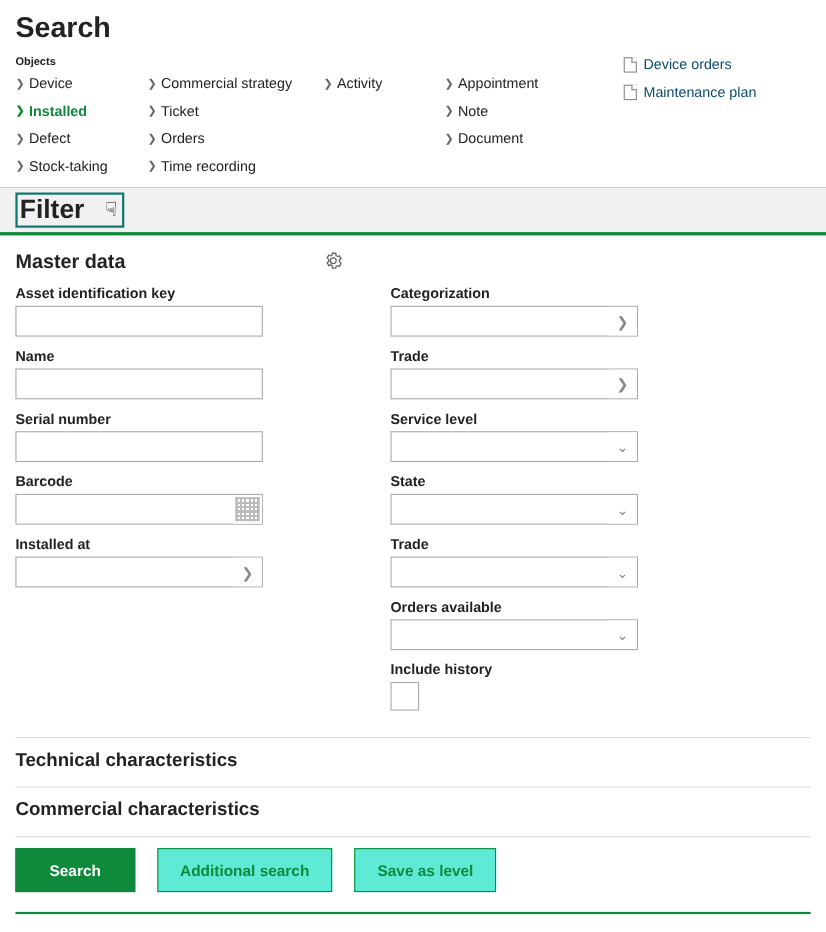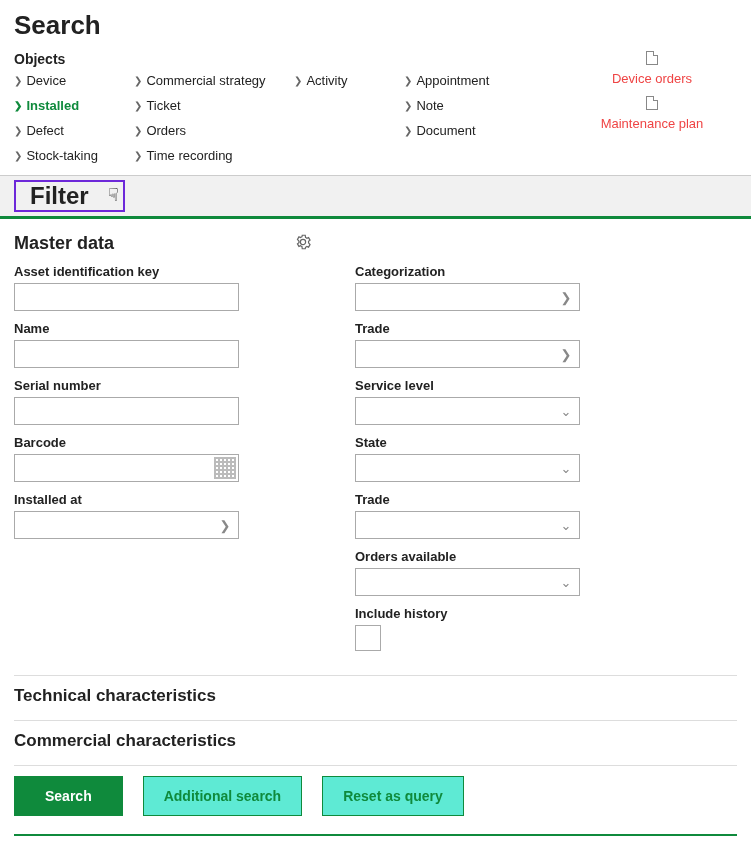--- a/index.html
+++ b/index.html
@@ -15,21 +15,21 @@
   h1.page-title {
     font-size: 26px;
     font-weight: 700;
     margin: 0 0 10px 0;
   }
   .top-row { display: flex; }
   .objects-block { flex: 1; }
   .reports-block { width: 170px; }
   .section-heading {
     font-weight: 700;
-    font-size: 14px;
+    font-size: 10px;
     margin: 0 0 6px 0;
   }
   .objects-grid {
     display: grid;
     grid-template-columns: 120px 160px 110px 120px;
     row-gap: 10px;
   }
   .obj-link {
     display: flex;
     align-items: center;
@@ -42,22 +42,21 @@
     color: #666;
   }
   .obj-link.active { color: #0f8a3c; font-weight: 700; }
   .obj-link.active .chev { color: #0f8a3c; }
   .report-link {
     display: flex;
     align-items: center;
     gap: 6px;
     margin-bottom: 10px;
     cursor: pointer;
-    color: #ef4444;
-    flex-direction: column;
+    color: #0c4a6e;
   }
   .doc-icon {
     width: 12px; height: 14px;
     border: 1px solid #888;
     position: relative;
     background: #fff;
   }
   .doc-icon::before {
     content: "";
     position: absolute;
@@ -78,24 +77,24 @@
     margin: 12px -14px 0 -14px;
     border-top: 1px solid #ccc;
   }
   .filter-bar {
     background: #f1f1f1;
     border-bottom: 3px solid #0f8a3c;
     padding: 4px 14px;
     position: relative;
   }
   .filter-highlight {
-    border: 2px solid #6d28d9;
+    border: 2px solid #0f766e;
     display: inline-flex;
     align-items: flex-start;
-    padding: 0 34px 0 14px;
+    padding: 0 34px 0 2px;
     position: relative;
   }
   .filter-title {
     font-size: 24px;
     font-weight: 700;
     margin: 0;
   }
   .cursor-icon {
     position: absolute;
     right: 4px;
@@ -387,16 +386,16 @@
 
 <hr class="sep">
 <div class="sub-heading">Technical characteristics</div>
 <hr class="sep">
 <div class="sub-heading">Commercial characteristics</div>
 <hr class="sep">
 
 <div class="button-row">
   <button class="btn primary">Search</button>
   <button class="btn">Additional search</button>
-  <button class="btn">Reset as query</button>
+  <button class="btn">Save as level</button>
 </div>
 
 <hr class="bottom-line">
 
 </body></html>

